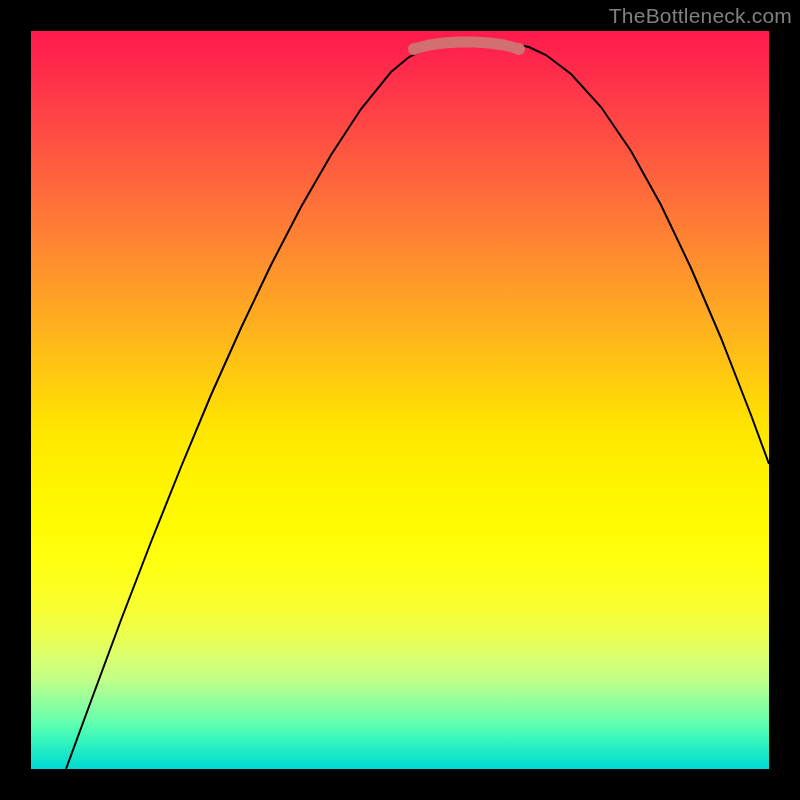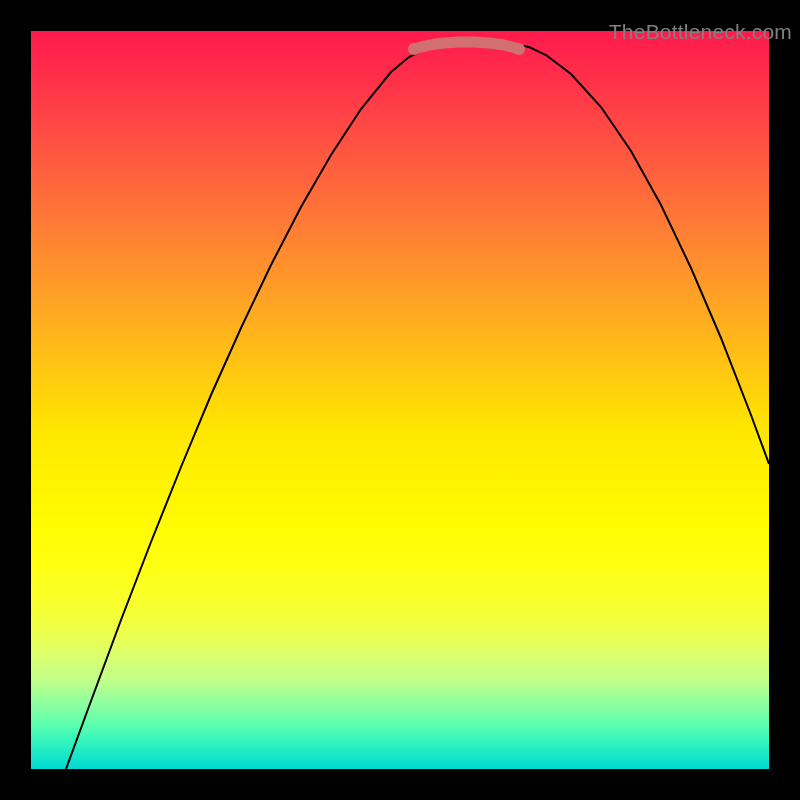--- a/index.html
+++ b/index.html
@@ -58,21 +58,21 @@
   }
   .line-svg {
     position: absolute;
     left: 0;
     top: 0;
     width: 738px;
     height: 738px;
   }
   .watermark {
     position: absolute;
-    top: 20px;
+    top: 4px;
     right: 8px;
     color: #808080;
     font-family: Arial, Helvetica, sans-serif;
     font-size: 21px;
     letter-spacing: 0.2px;
   }
 </style>
 </head>
 <body>
 

